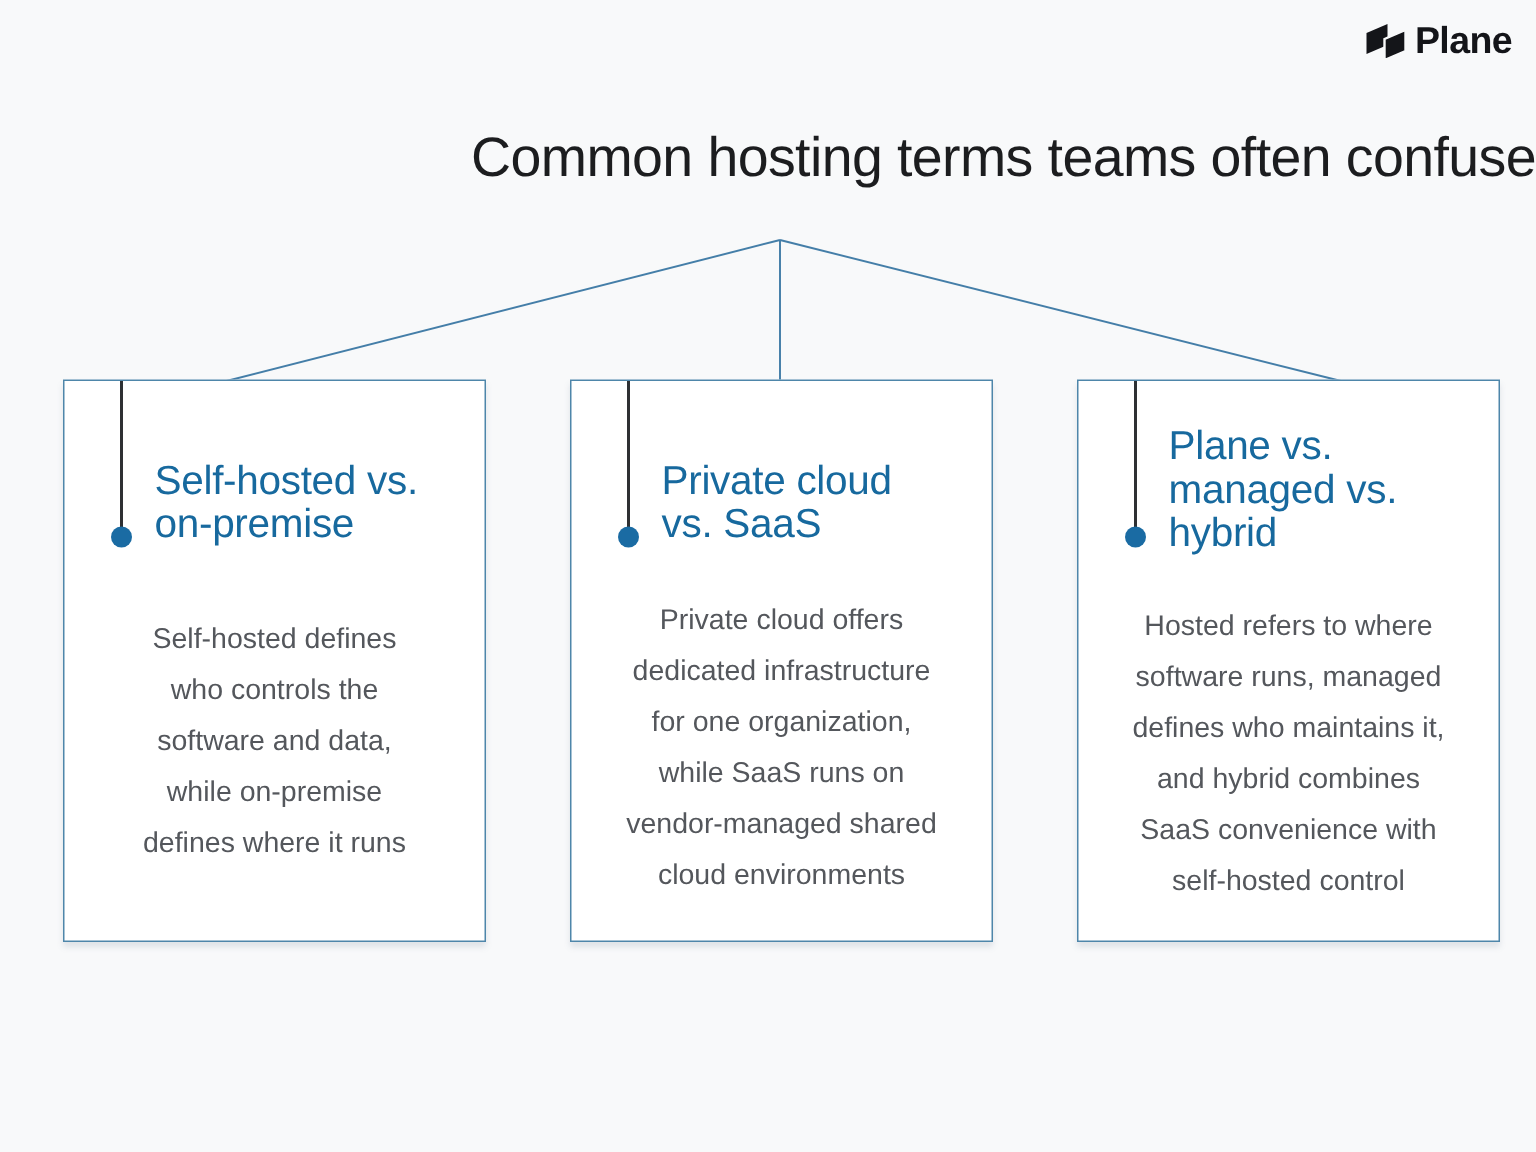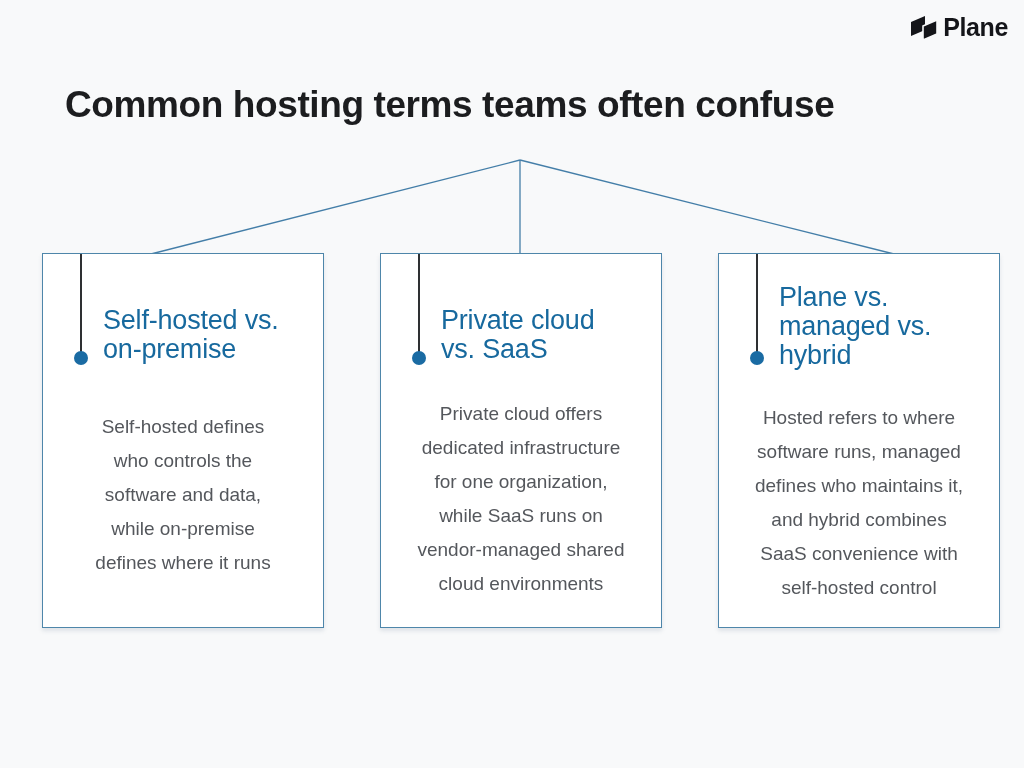--- a/index.html
+++ b/index.html
@@ -13,21 +13,21 @@
 
   
   .brand { position: absolute; top: 13px; right: 16px; display: flex; align-items: center; gap: 3px; }
   .brand-mark { width: 31px; height: 28px; display: block; }
   .brand-name { font-size: 25px; font-weight: 600; color: #141519; letter-spacing: -0.4px; }
 
   
   .title {
     position: absolute; top: 84px; left: 0; width: 100%;
     box-sizing: border-box; padding-left: 65px;
-    text-align: left; font-size: 37px; font-weight: 700;
+    text-align: right; font-size: 37px; font-weight: 400;
     color: #1c1d1f; letter-spacing: -0.4px;
   }
 
   
   .connectors { position: absolute; left: 0; top: 0; }
 
   
   .card {
     position: absolute; top: 253px; width: 282px; height: 375px;
     background: #ffffff; border: 1px solid #4e86aa; box-sizing: border-box;

